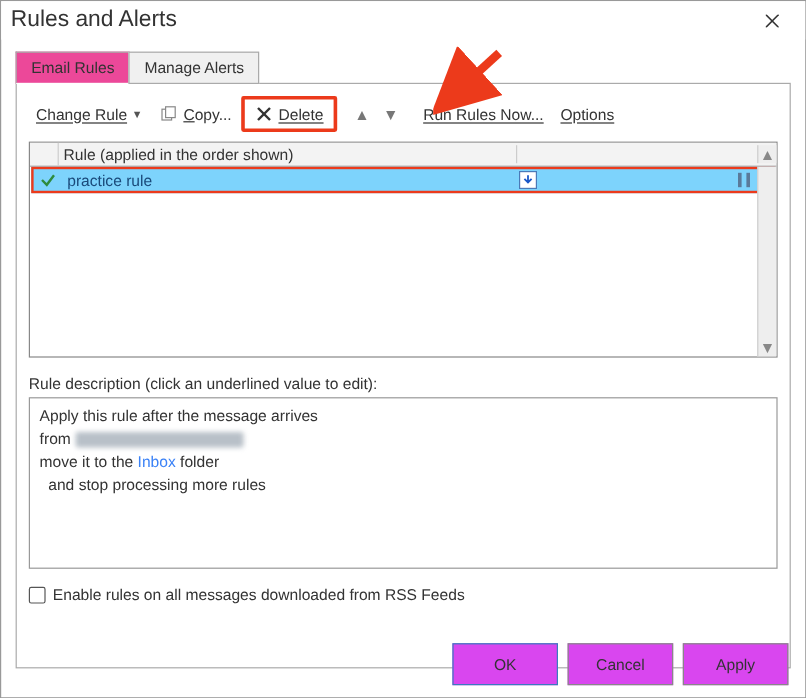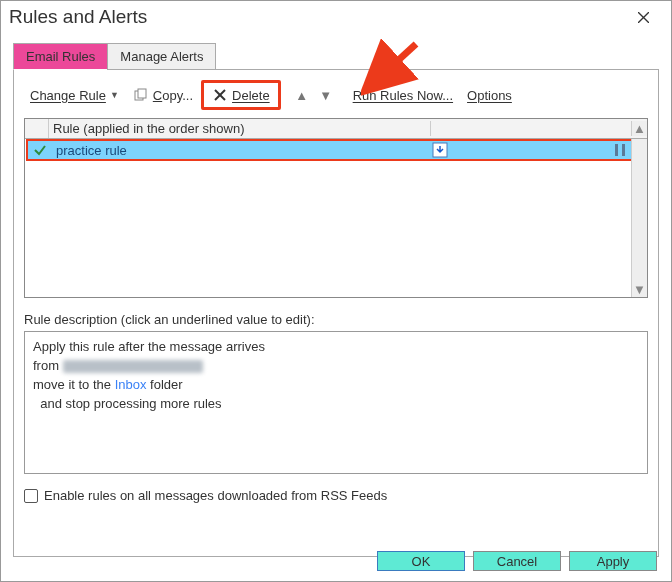--- a/index.html
+++ b/index.html
@@ -41,21 +41,21 @@
 
 .desc-label { margin-top: 14px; color:#333; }
 .desc-box { border:1px solid #999; height: 143px; margin-top:4px; padding: 6px 8px; line-height: 1.45; color:#333; }
 .desc-box .link { color: #3b82f6; cursor:pointer; }
 .blurred { display:inline-block; width: 140px; height: 13px; background: #b8c0c8; filter: blur(2px); border-radius:2px; vertical-align: middle; }
 
 .rss-line { margin-top: 14px; display:flex; align-items:center; gap:6px; color:#333; }
 .checkbox { width:14px; height:14px; border:1px solid #555; border-radius:2px; background:#fff; }
 
 .footer { position:absolute; right: 14px; bottom: 10px; display:flex; gap:8px; }
-.fbtn { width: 88px; height: 20px; border:1px solid #888; background:#5eead4; cursor:pointer; display:flex; align-items:center; justify-content:center; color:#333; }
+.fbtn { width: 88px; height: 35px; border:1px solid #888; background:#d946ef; cursor:pointer; display:flex; align-items:center; justify-content:center; color:#333; }
 .fbtn.primary { border:1px solid #3a7bbf; }
 
 .arrow-annot { position:absolute; top: 38px; left: 360px; pointer-events:none; z-index:10; }
 
 .icon-sm { width:16px; height:16px; display:flex; align-items:center; justify-content:center; }
 </style>
 </head>
 <body>
 
 <div class="dialog">

